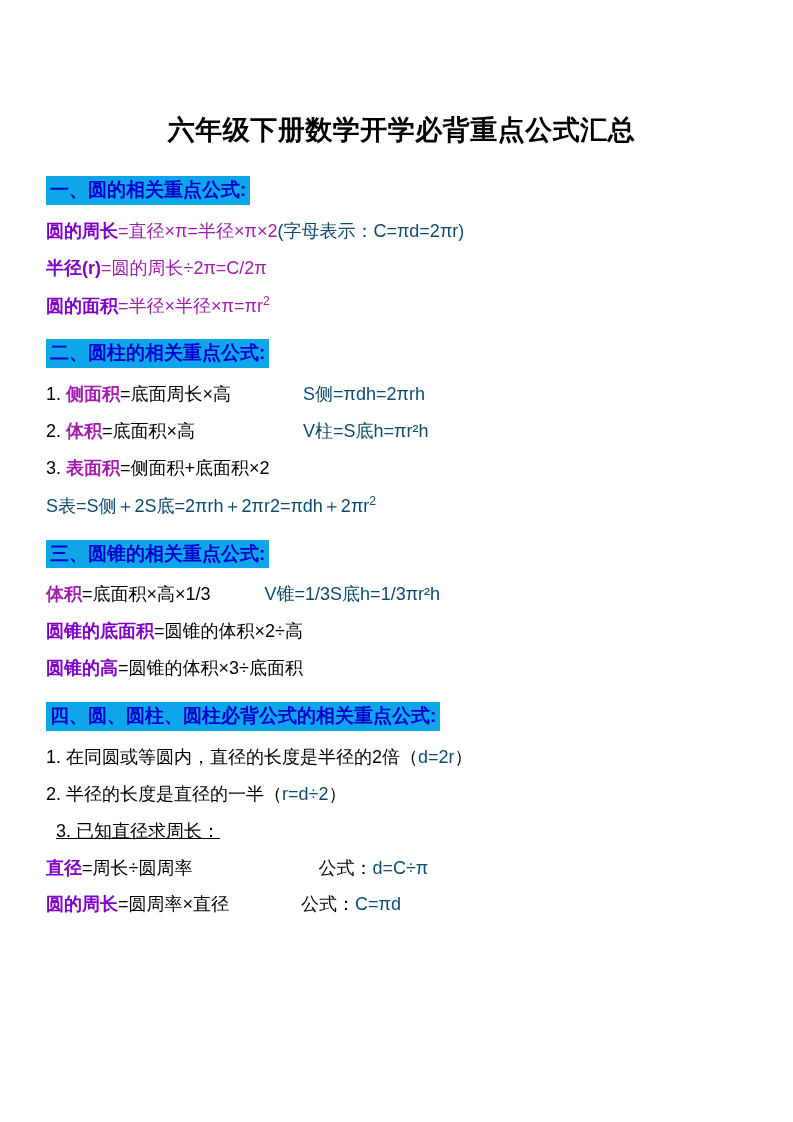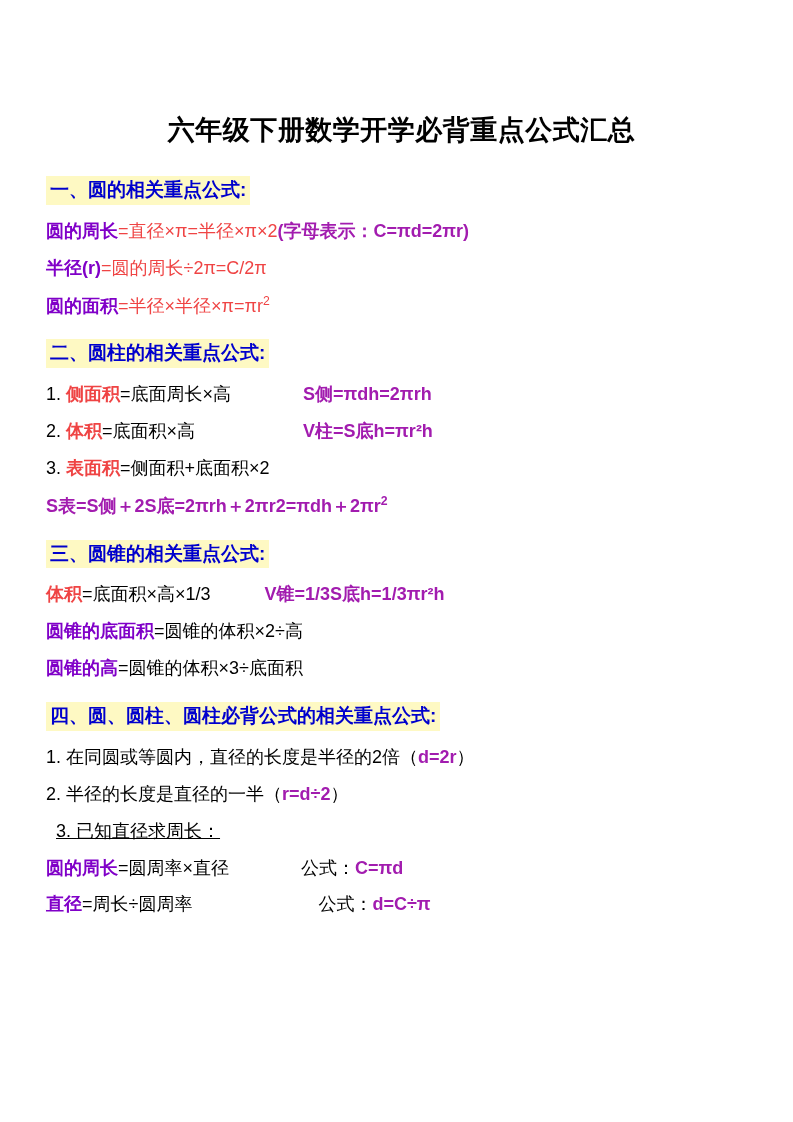--- a/index.html
+++ b/index.html
@@ -25,39 +25,39 @@
   .doc-title {
     text-align: center;
     font-size: 27px;
     font-weight: bold;
     color: #000000;
     letter-spacing: 0.5px;
     margin: 12px 0 18px 0;
   }
   .section-head {
     display: inline-block;
-    background: #fef9c3;
+    background: #0ea5e9;
     color: #0000cd;
     font-weight: bold;
     font-size: 19px;
     padding: 2px 4px 3px 4px;
     margin: 10px 0 4px 0;
     line-height: 1.25;
   }
   .line {
     font-size: 18px;
     line-height: 1.55;
     margin: 9px 0 9px 0;
     white-space: nowrap;
   }
   .line.indent1 { margin-left: 10px; text-decoration: underline; }
   .line.indent2 { margin-left: 30px; }
   .purple { color: #8000c8; text-align: right; }
-  .blue   { color: #ef4444; }
-  .red    { color: #a21caf; font-weight: bold; }
+  .blue   { color: #a21caf; }
+  .red    { color: #0c4a6e; font-weight: normal; }
   .black  { color: #000000; }
   .bold   { font-weight: bold; }
   sup { font-size: 0.68em; vertical-align: super; }
   .gap-sm { display: inline-block; width: 36px; }
   .gap-md { display: inline-block; width: 54px; }
   .gap-lg { display: inline-block; width: 72px; }
 </style>
 </head>
 <body>
 
@@ -134,21 +134,21 @@
       <span class="black">2.</span>
       <span class="black">半径的长度是直径的一半（</span><span class="red">r=d÷2</span><span class="black">）</span>
     </div>
 
     <div class="line indent1">
       <span class="black">3.</span>
       <span class="black">已知直径求周长：</span>
     </div>
 
     <div class="line">
-      <span class="purple bold">圆的周长</span><span class="black">=圆周率×直径</span><span class="gap-lg"></span><span class="black">公式：</span><span class="red">C=πd</span>
+      <span class="purple bold">直径</span><span class="black">=周长÷圆周率</span><span class="gap-lg"></span><span class="gap-md"></span><span class="black">公式：</span><span class="red">d=C÷π</span>
     </div>
 
     <div class="line">
-      <span class="purple bold">直径</span><span class="black">=周长÷圆周率</span><span class="gap-lg"></span><span class="gap-md"></span><span class="black">公式：</span><span class="red">d=C÷π</span>
+      <span class="purple bold">圆的周长</span><span class="black">=圆周率×直径</span><span class="gap-lg"></span><span class="black">公式：</span><span class="red">C=πd</span>
     </div>
   </div>
 
 </div>
 
 </body></html>

